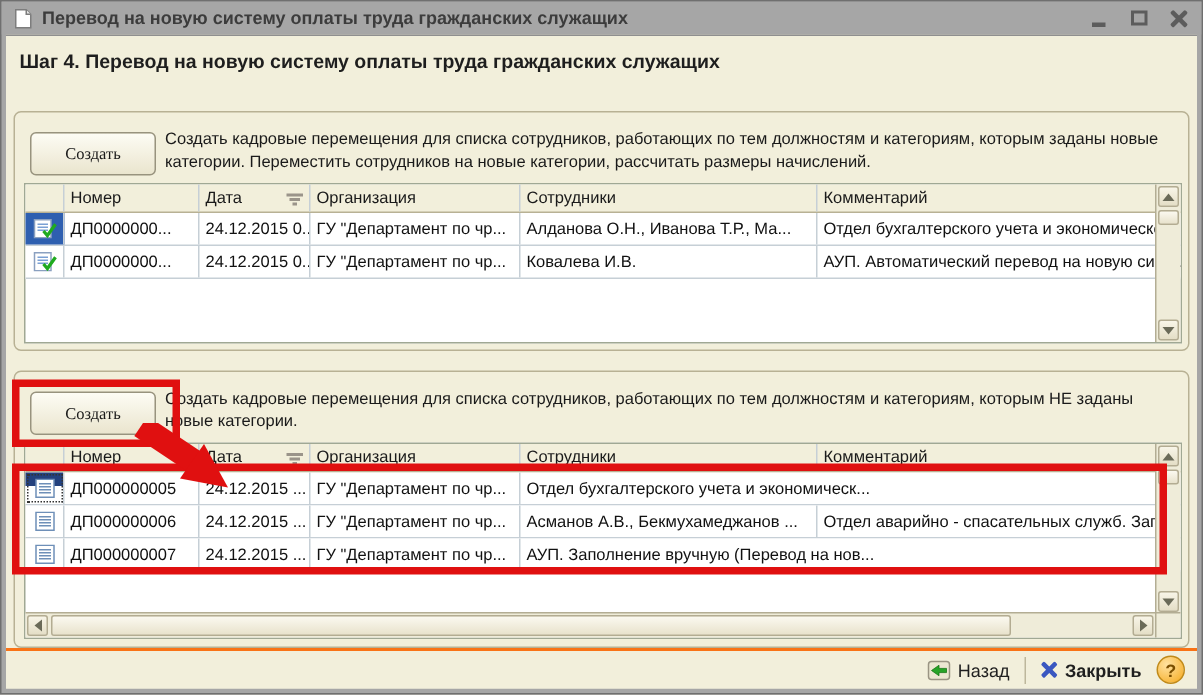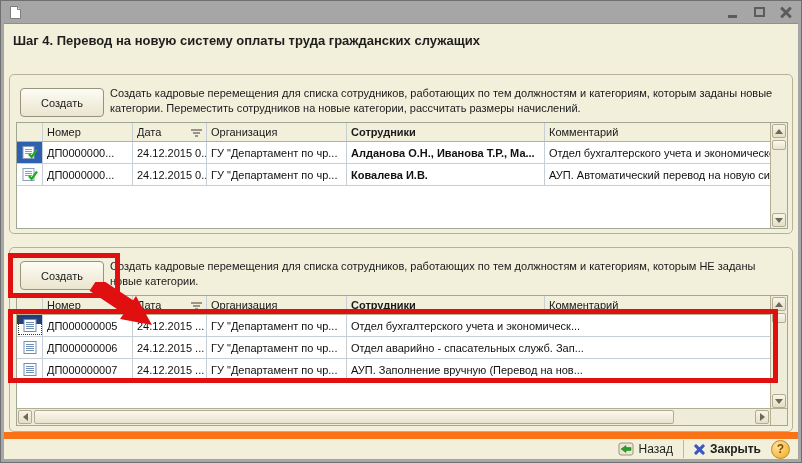--- a/index.html
+++ b/index.html
@@ -22,35 +22,35 @@
   .content{position:absolute;left:3px;right:3px;top:22px;bottom:3px;background:#f2efdb;
     border-top:1px solid #8f8f8f;}
   .heading{position:absolute;left:9px;top:9px;font-size:13px;font-weight:bold;color:#1e1e1e;white-space:nowrap;}
   .groupbox{position:absolute;border:1px solid #b8b194;border-radius:5px;}
   #g1{left:5px;top:50px;width:784px;height:160px;}
   #g2{left:5px;top:223px;width:784px;height:185px;}
   .group-title{position:absolute;top:-8px;left:9px;background:#f2efdb;padding:0 4px;font-size:11px;
     font-weight:bold;text-decoration:underline;color:#9c5c00;white-space:nowrap;}
   .create-btn{position:absolute;left:10px;top:13px;width:84px;height:29px;
     background:linear-gradient(#fdfcf4,#eae5ce);border:1px solid #98937e;border-radius:4px;
-    font-family:Liberation Sans, sans-serif;font-size:11px;color:#1a1a1a;cursor:pointer;}
+    font-family:Liberation Serif, serif;font-size:11px;color:#1a1a1a;cursor:pointer;}
   .group-desc{position:absolute;left:100px;top:11px;width:678px;font-size:11px;line-height:15px;color:#1a1a1a;}
   
   .dtable{position:absolute;left:6px;top:47px;background:#fff;border:1px solid #a0a894;}
   #t1{width:772px;height:107px;}
   #t2{width:772px;height:131px;}
   .t-inner{}
   #t2 .t-inner{margin-bottom:17px;}
   .thead{display:flex;height:19px;background:#f2efdb;border-bottom:1px solid #b8b194;}
   .thead .cell{font-size:11px;color:#1a1a1a;}
   .trow{display:flex;height:22px;border-bottom:1px solid #c6cfd6;background:#fff;}
   .cell{display:flex;align-items:center;padding:2px 4px;border-right:1px solid #c6cfd6;
     white-space:nowrap;overflow:hidden;font-size:11px;color:#111;}
   .col-icon{width:26px;justify-content:center;padding:0;}
-  .col-num{width:90px;} .col-date{width:74px;} .col-org{width:140px;} .col-emp{width:198px;font-weight:bold;}
+  .col-num{width:90px;} .col-date{width:74px;} .col-org{width:140px;} .col-emp{width:198px;}
   .col-com{flex:1;border-right:none;}
   .col-icon.sel{background:#2e5fb0;}
   .col-icon.focus{background:linear-gradient(#23417e 0 42%,#ffffff 42%);outline:1px dotted #333;outline-offset:-2px;}
   .sort-icon{margin-left:auto;display:flex;flex-direction:column;align-items:center;}
   .sort-icon i{display:block;height:2px;background:#9a948a;margin-top:1px;}
   .sort-icon .s1{width:11px;} .sort-icon .s2{width:7px;} .sort-icon .s3{width:3px;}
   
   .t-vscroll{position:absolute;top:0;right:0;width:17px;background:#efecd9;border-left:1px solid #b3ad94;}
   #t1 .t-vscroll{bottom:0;} #t2 .t-vscroll{height:113px;}
   .t-hscroll{position:absolute;left:0;bottom:0;height:17px;right:17px;background:#efecd9;border-top:1px solid #b3ad94;}
@@ -68,21 +68,21 @@
   .tri-up{border-left:4px solid transparent;border-right:4px solid transparent;border-bottom:5px solid #6a6a58;}
   .tri-down{border-left:4px solid transparent;border-right:4px solid transparent;border-top:5px solid #6a6a58;}
   .tri-left{border-top:4px solid transparent;border-bottom:4px solid transparent;border-right:5px solid #6a6a58;}
   .tri-right{border-top:4px solid transparent;border-bottom:4px solid transparent;border-left:5px solid #6a6a58;}
   
   .ann-box{position:absolute;border:5px solid #e01010;z-index:40;pointer-events:none;}
   #ann-btn{left:4px;top:229px;width:112px;height:45px;}
   #ann-rows{left:4px;top:285px;width:770px;height:74px;}
   #ann-arrow{position:absolute;left:84px;top:258px;z-index:41;pointer-events:none;}
   
-  .footer{position:absolute;left:0;right:0;bottom:0;height:27px;border-top:7px solid #f97316;
+  .footer{position:absolute;left:0;right:0;bottom:0;height:27px;border-top:2px solid #f97316;
     display:flex;align-items:center;justify-content:flex-end;padding:0 8px;gap:6px;background:#f2efdb;}
   .f-btn{display:flex;align-items:center;gap:5px;font-size:12px;color:#1f1f1f;cursor:pointer;padding:2px 4px;}
   .f-btn.bold{font-weight:bold;}
   .f-sep{width:1px;height:18px;background:#bdb79c;}
   .x-icon{position:relative;width:11px;height:11px;display:inline-block;}
   .x-icon::before,.x-icon::after{content:"";position:absolute;left:-1px;top:4px;width:13px;height:3px;
     background:#3a57c0;border-radius:1px;}
   .x-icon::before{transform:rotate(45deg);} .x-icon::after{transform:rotate(-45deg);}
   .help-btn{width:19px;height:19px;border-radius:50%;border:1px solid #c08a1a;color:#7a4e00;
     background:radial-gradient(circle at 35% 30%,#ffe2a0,#f5a91d);font-weight:bold;font-size:12px;
@@ -91,20 +91,21 @@
 </head>
 <body>
 
 <div class="window">
 
   <div class="titlebar">
     <svg width="13" height="15" viewBox="0 0 13 15">
       <path d="M1.5 1.5 h7 l3 3 v9 h-10 z" fill="#ffffff" stroke="#7d7d7d"></path>
       <path d="M8.5 1.5 v3 h3" fill="#e8e8e8" stroke="#7d7d7d"></path>
     </svg>
+    <span class="title-text">Перевод на новую систему оплаты труда гражданских служащих</span>
     <div class="win-controls">
       <span class="wb">
           <i class="glyph-min"></i>
         </span>
       <span class="wb">
           <i class="glyph-max"></i>
         </span>
       <span class="wb">
           <i class="glyph-close"></i>
         </span>
@@ -217,20 +218,21 @@
           <div class="trow">
             <div class="cell col-icon">
               <svg width="16" height="13" viewBox="0 0 16 13">
                 <rect x="2" y="0.5" width="12" height="12" fill="#ffffff" stroke="#6e8fb8"></rect>
                 <path d="M4 3.5 h8 M4 5.5 h8 M4 7.5 h8 M4 9.5 h8" stroke="#6e8fb8" stroke-width="1"></path>
               </svg>
             </div>
             <div class="cell col-num">ДП000000006</div>
             <div class="cell col-date">24.12.2015 ...</div>
             <div class="cell col-org">ГУ "Департамент по чр...</div>
+            <div class="cell col-emp">Асманов А.В., Бекмухамеджанов ...</div>
             <div class="cell col-com">Отдел аварийно - спасательных служб. Зап...</div>
           </div>
 
           <div class="trow">
             <div class="cell col-icon">
               <svg width="16" height="13" viewBox="0 0 16 13">
                 <rect x="2" y="0.5" width="12" height="12" fill="#ffffff" stroke="#6e8fb8"></rect>
                 <path d="M4 3.5 h8 M4 5.5 h8 M4 7.5 h8 M4 9.5 h8" stroke="#6e8fb8" stroke-width="1"></path>
               </svg>
             </div>

